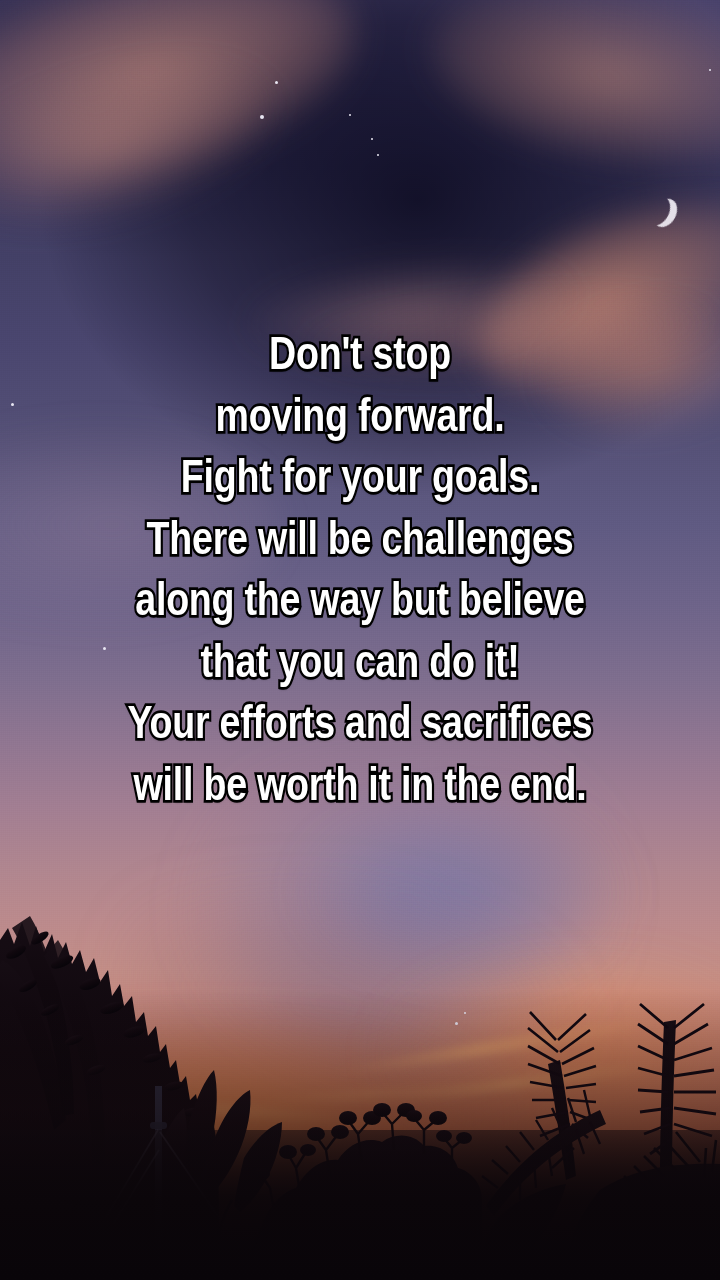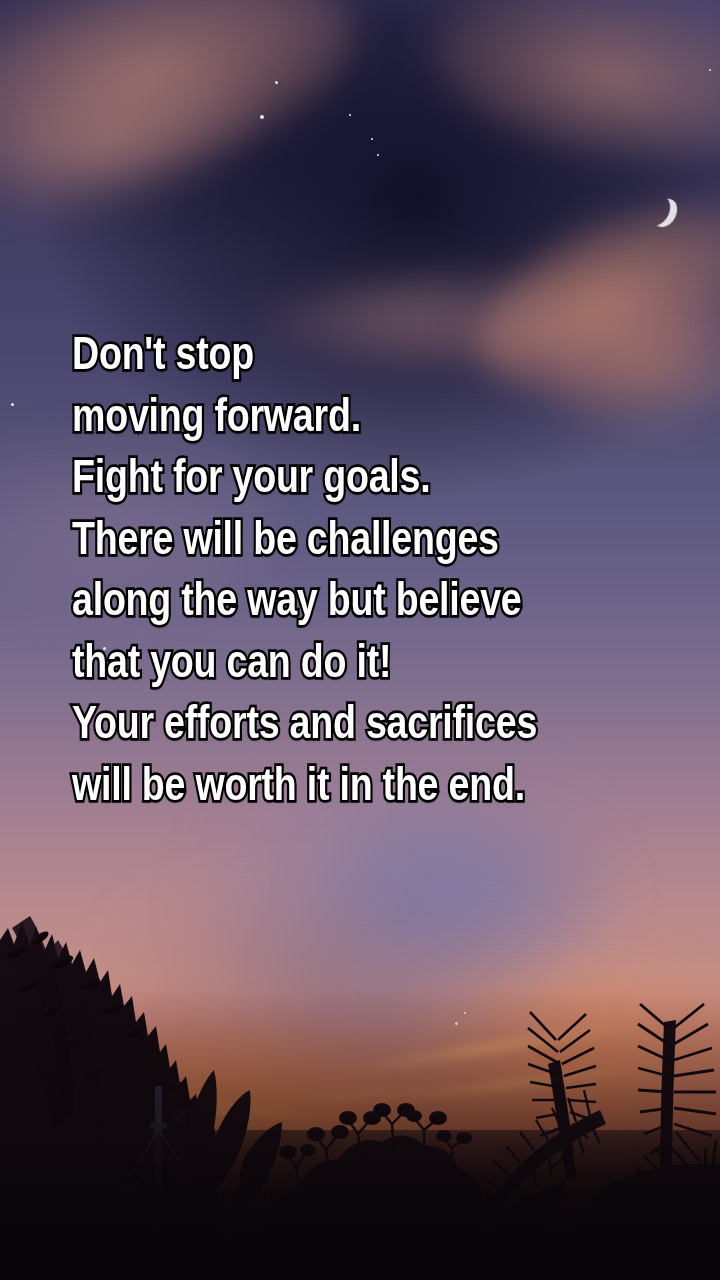--- a/index.html
+++ b/index.html
@@ -181,20 +181,21 @@
   .ground-soft {
     position:absolute; left:0; bottom:0; width:100%; height:290px;
     background:linear-gradient(to bottom, rgba(24,12,16,0) 0%, rgba(20,10,14,0.45) 40%, rgba(12,6,10,0.88) 78%, #080408 100%);
   }
 
   
   .quote {
     position:absolute;
     left:0; right:0;
     top:322px;
+    text-align:center;
     z-index:40;
   }
   .quote-line {
     display:block;
     color:#ffffff;
     font-family:"Liberation Sans Narrow","Liberation Sans", sans-serif;
     font-weight:bold;
     font-size:47px;
     line-height:61.5px;
     letter-spacing:-0.3px;

